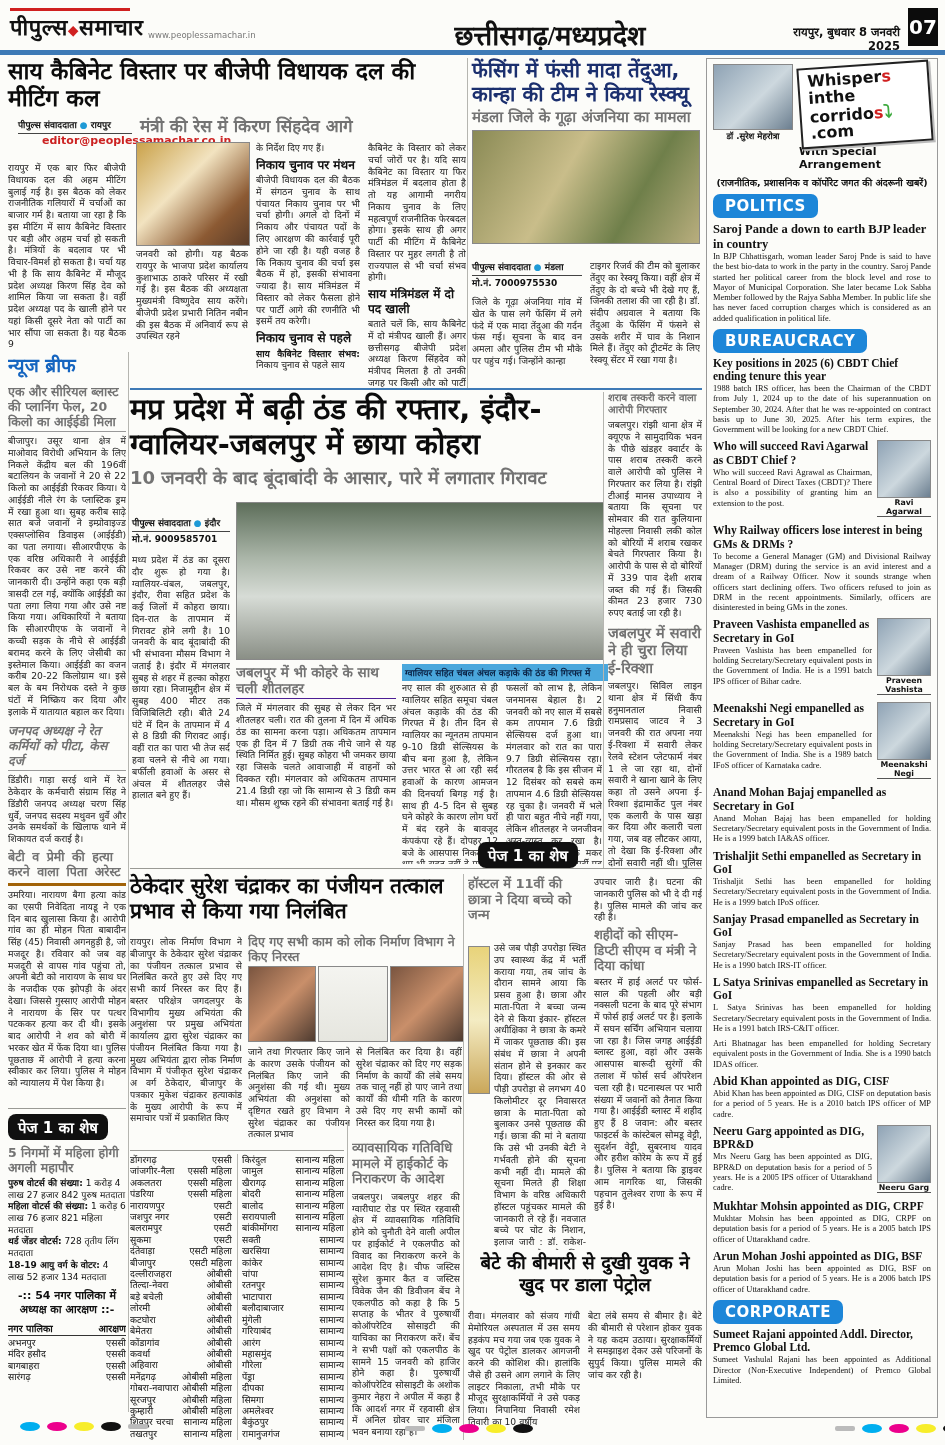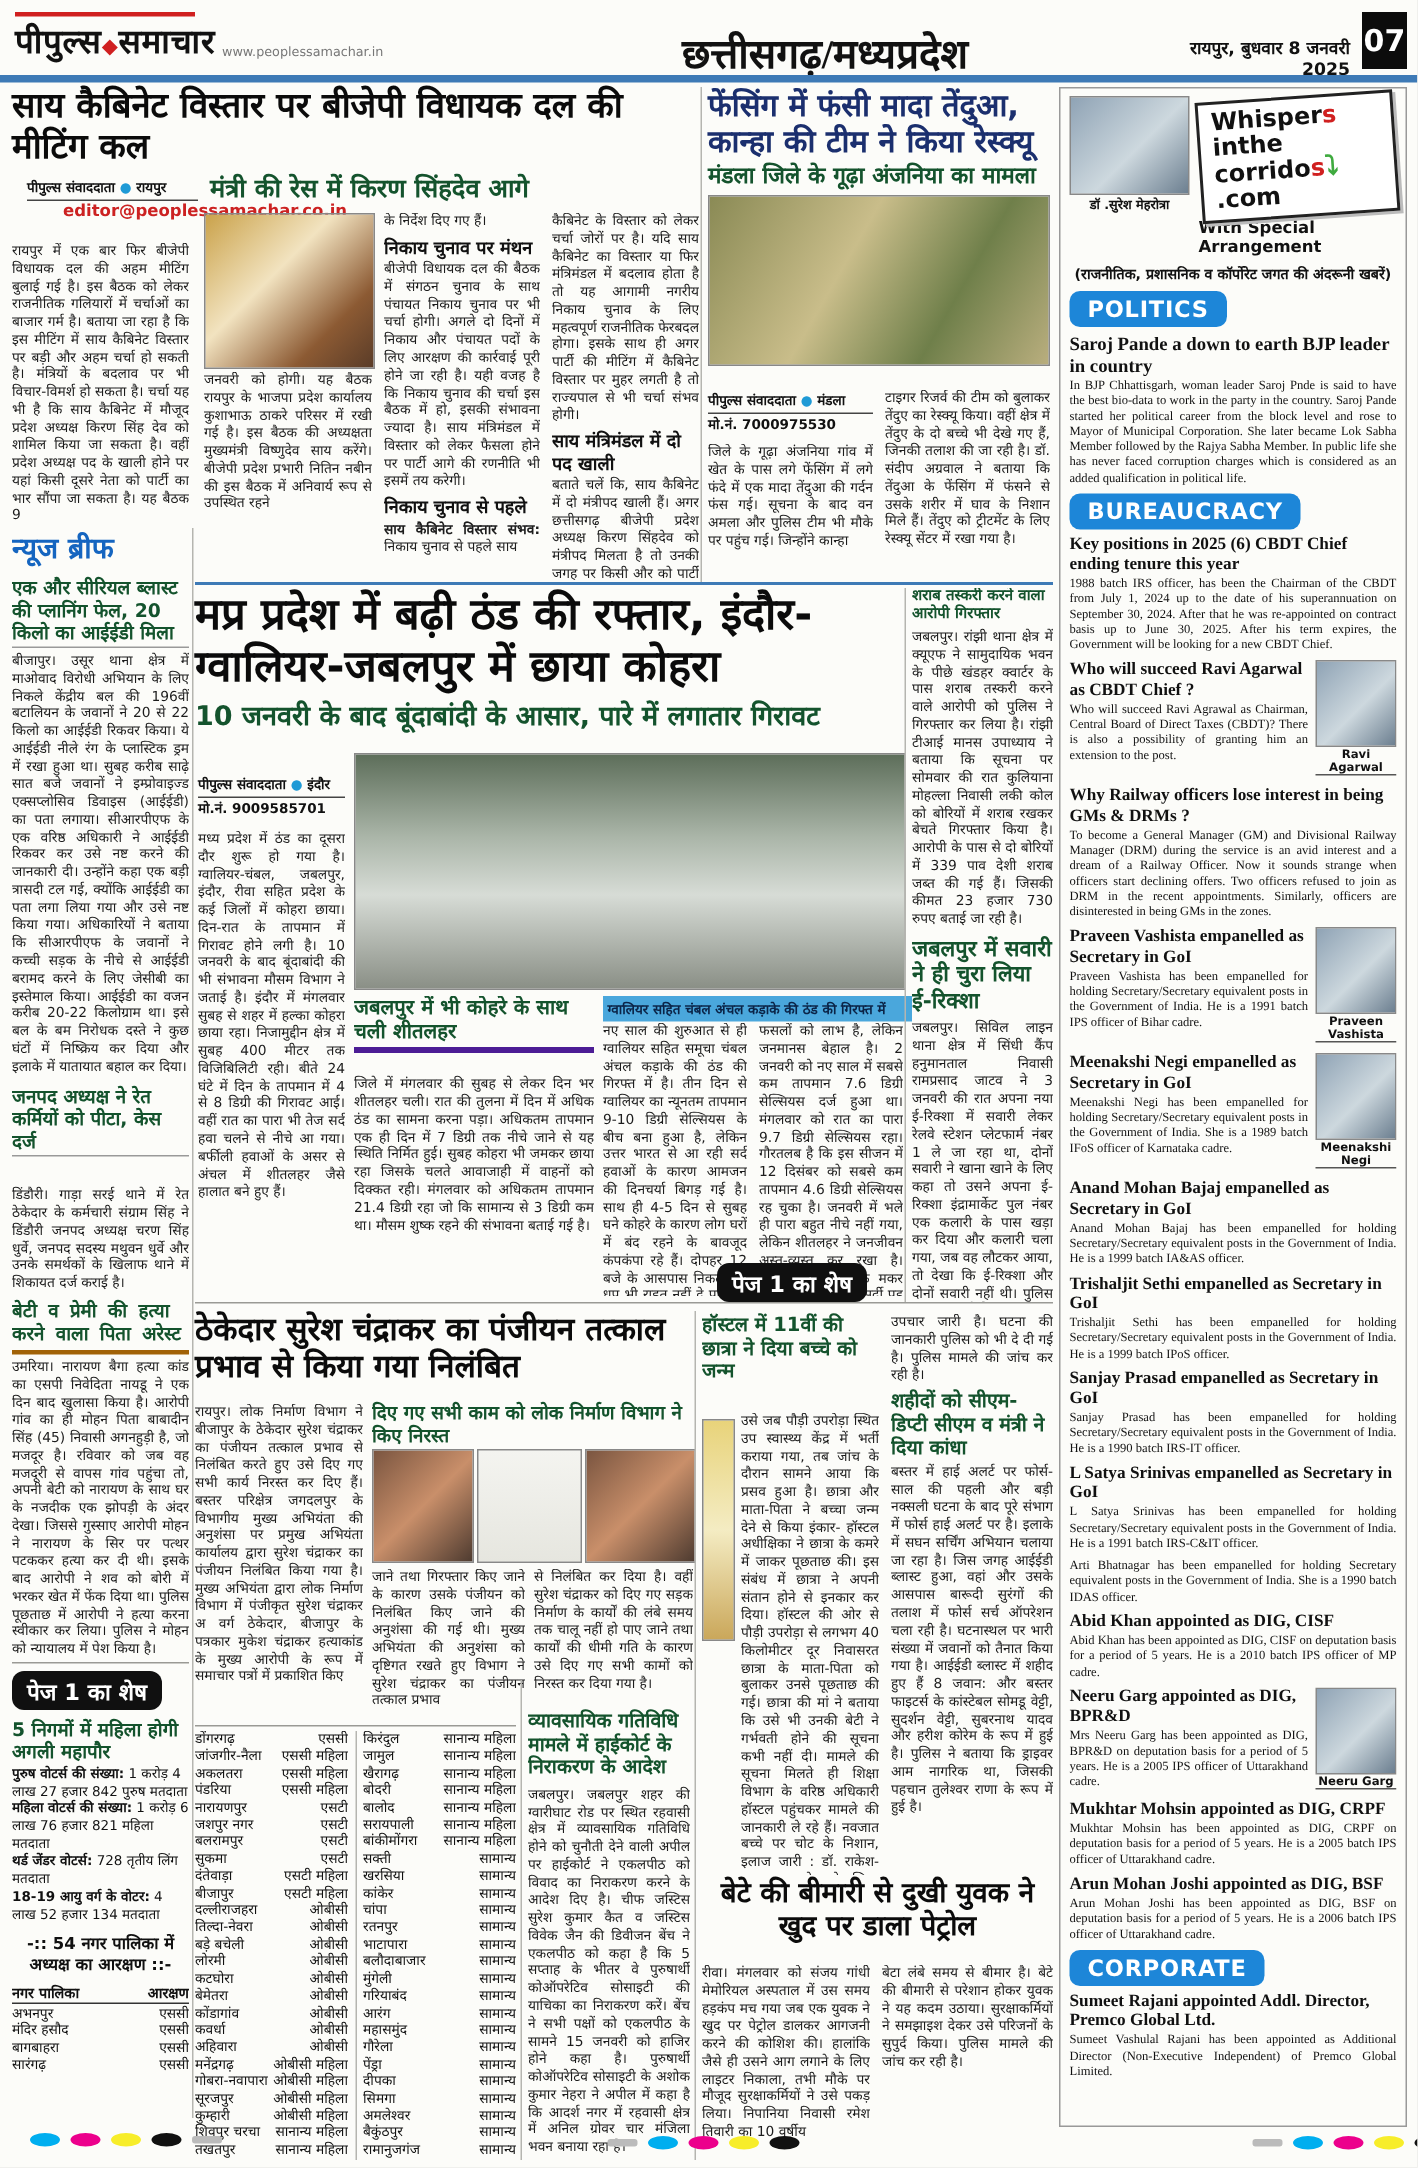--- a/index.html
+++ b/index.html
@@ -14,21 +14,21 @@
   .brand{font-size:22px;font-weight:bold;letter-spacing:.5px;}
   .brand .dia{color:#d02020;font-size:14px;}
   .url{font-size:8.5px;color:#777;}
   .masthead{font-size:27px;font-weight:bold;text-align:center;font-family:"Liberation Serif","DejaVu Serif",serif;}
   .dateline{font-size:11.5px;font-weight:bold;text-align:right;}
   .pageno{background:#0c0c0c;color:#fff;font-size:20px;font-weight:bold;text-align:center;line-height:38px;}
   .blue-rule{background:#3e7ab6;}
   
   .h-main{font-weight:bold;line-height:1.18;color:#0b0b0b;}
   .h-navy{color:#1b2f6e;}
-  .subhead{font-weight:bold;color:#14532d;line-height:1.2;}
+  .subhead{font-weight:bold;color:#737373;line-height:1.2;}
   .byline{font-size:9px;font-weight:bold;border-bottom:1px solid #444;padding-bottom:2px;}
   .byline .dot{color:#1f9ad6;}
   .email{font-size:11px;color:#c22;font-weight:bold;margin-left:24px;}
   .phone{font-size:9px;font-weight:bold;}
   .inner-sub{font-weight:bold;font-size:12px;line-height:1.2;margin:4px 0 2px;}
   
   .photo{background:linear-gradient(135deg,#9aa98f 0%,#c9c6ae 45%,#7d8a6f 100%);border:1px solid #888;}
   .photo.people{background:linear-gradient(135deg,#caa24a 0%,#f2e3c0 40%,#8c5a33 75%,#5a3c28 100%);}
   .photo.fog{background:linear-gradient(180deg,#5d6e5a 0%,#aab5a8 35%,#d7dcd6 60%,#8a8f86 100%);}
   .photo.grass{background:linear-gradient(120deg,#8a8a55 0%,#c9bd8a 40%,#6f7f4a 70%,#b9ae7e 100%);}
@@ -264,21 +264,21 @@
   <div class="abs clip" style="left:8px;top:352px;width:118px;height:752px;">
     <div class="nb-title">न्यूज ब्रीफ</div>
     <div>
 
         <div style="margin-top:6px;">
           <div class="subhead" style="font-size:12.5px;border-bottom:1px solid #999;padding-bottom:2px;margin-bottom:3px;">एक और सीरियल ब्लास्ट की प्लानिंग फेल, 20 किलो का आईईडी मिला</div>
           <div class="body-txt j">बीजापुर। उसूर थाना क्षेत्र में माओवाद विरोधी अभियान के लिए निकले केंद्रीय बल की 196वीं बटालियन के जवानों ने 20 से 22 किलो का आईईडी रिकवर किया। ये आईईडी नीले रंग के प्लास्टिक ड्रम में रखा हुआ था। सुबह करीब साढ़े सात बजे जवानों ने इम्प्रोवाइज्ड एक्सप्लोसिव डिवाइस (आईईडी) का पता लगाया। सीआरपीएफ के एक वरिष्ठ अधिकारी ने आईईडी रिकवर कर उसे नष्ट करने की जानकारी दी। उन्होंने कहा एक बड़ी त्रासदी टल गई, क्योंकि आईईडी का पता लगा लिया गया और उसे नष्ट किया गया। अधिकारियों ने बताया कि सीआरपीएफ के जवानों ने कच्ची सड़क के नीचे से आईईडी बरामद करने के लिए जेसीबी का इस्तेमाल किया। आईईडी का वजन करीब 20-22 किलोग्राम था। इसे बल के बम निरोधक दस्ते ने कुछ घंटों में निष्क्रिय कर दिया और इलाके में यातायात बहाल कर दिया।</div>
         </div>
 
         <div style="margin-top:6px;">
-          <div class="subhead" style="font-size:12.5px;border-bottom:1px solid #999;padding-bottom:2px;margin-bottom:20px;">जनपद अध्यक्ष ने रेत कर्मियों को पीटा, केस दर्ज</div>
+          <div class="subhead" style="font-size:12.5px;border-bottom:1px solid #999;padding-bottom:2px;margin-bottom:3px;font-style:italic;">जनपद अध्यक्ष ने रेत कर्मियों को पीटा, केस दर्ज</div>
           <div class="body-txt j">डिंडौरी। गाड़ा सरई थाने में रेत ठेकेदार के कर्मचारी संग्राम सिंह ने डिंडौरी जनपद अध्यक्ष चरण सिंह धुर्वे, जनपद सदस्य मथुवन धुर्वे और उनके समर्थकों के खिलाफ थाने में शिकायत दर्ज कराई है।</div>
         </div>
 
         <div style="margin-top:6px;">
           <div class="subhead" style="font-size:12.5px;border-bottom:3px solid #a16207;padding-bottom:2px;margin-bottom:3px;font-family:Liberation Mono, monospace;">बेटी व प्रेमी की हत्या करने वाला पिता अरेस्ट</div>
           <div class="body-txt j">उमरिया। नारायण बैगा हत्या कांड का एसपी निवेदिता नायडू ने एक दिन बाद खुलासा किया है। आरोपी गांव का ही मोहन पिता बाबादीन सिंह (45) निवासी अगनहुड़ी है, जो मजदूर है। रविवार को जब वह मजदूरी से वापस गांव पहुंचा तो, अपनी बेटी को नारायण के साथ घर के नजदीक एक झोपड़ी के अंदर देखा। जिससे गुस्साए आरोपी मोहन ने नारायण के सिर पर पत्थर पटककर हत्या कर दी थी। इसके बाद आरोपी ने शव को बोरी में भरकर खेत में फेंक दिया था। पुलिस पूछताछ में आरोपी ने हत्या करना स्वीकार कर लिया। पुलिस ने मोहन को न्यायालय में पेश किया है।</div>
         </div>
       </div>
   </div>
 
@@ -329,21 +329,21 @@
     <div class="blue-rule abs" style="left:0;top:-4px;width:572px;height:2px;"></div>
     <div class="h-main" style="font-size:29px;line-height:1.22;">मप्र प्रदेश में बढ़ी ठंड की रफ्तार, इंदौर-ग्वालियर-जबलपुर में छाया कोहरा</div>
     <div class="subhead" style="font-size:18px;margin-top:4px;">10 जनवरी के बाद बूंदाबांदी के आसार,  पारे में लगातार गिरावट</div>
     <div class="abs" style="left:2px;top:124px;width:98px;">
       <div class="byline"><span>पीपुल्स संवाददाता</span> <span class="dot">●</span> <span>इंदौर</span></div>
       <div class="phone">मो.नं. 9009585701</div>
     </div>
     <div class="abs body-txt j clip" style="left:2px;top:162px;width:98px;height:310px;">मध्य प्रदेश में ठंड का दूसरा दौर शुरू हो गया है। ग्वालियर-चंबल, जबलपुर, इंदौर, रीवा सहित प्रदेश के कई जिलों में कोहरा छाया। दिन-रात के तापमान में गिरावट होने लगी है। 10 जनवरी के बाद बूंदाबांदी की भी संभावना मौसम विभाग ने जताई है। इंदौर में मंगलवार सुबह से शहर में हल्का कोहरा छाया रहा। निजामुद्दीन क्षेत्र में सुबह 400 मीटर तक विजिबिलिटी रही। बीते 24 घंटे में दिन के तापमान में 4 से 8 डिग्री की गिरावट आई। वहीं रात का पारा भी तेज सर्द हवा चलने से नीचे आ गया। बर्फीली हवाओं के असर से अंचल में शीतलहर जैसे हालात बने हुए हैं।</div>
     <div class="abs photo fog" style="left:106px;top:110px;width:366px;height:156px;"></div>
     <div class="abs clip" style="left:106px;top:272px;width:160px;height:200px;">
-      <div class="subhead" style="font-size:13.5px;border-bottom:4px solid #4c1d95;padding-bottom:2px;margin-bottom:15px;">जबलपुर में भी कोहरे के साथ चली शीतलहर</div>
+      <div class="subhead" style="font-size:13.5px;border-bottom:1px solid #4c1d95;padding-bottom:2px;margin-bottom:3px;">जबलपुर में भी कोहरे के साथ चली शीतलहर</div>
       <div class="body-txt j">जिले में मंगलवार की सुबह से लेकर दिन भर शीतलहर चली। रात की तुलना में दिन में अधिक ठंड का सामना करना पड़ा। अधिकतम तापमान एक ही दिन में 7 डिग्री तक नीचे जाने से यह स्थिति निर्मित हुई। सुबह कोहरा भी जमकर छाया रहा जिसके चलते आवाजाही में वाहनों को दिक्कत रही। मंगलवार को अधिकतम तापमान 21.4 डिग्री रहा जो कि सामान्य से 3 डिग्री कम था। मौसम शुष्क रहने की संभावना बताई गई है।</div>
     </div>
     <div class="abs strip" style="left:272px;top:272px;width:200px;">ग्वालियर सहित चंबल अंचल कड़ाके की ठंड की गिरफ्त में</div>
     <div class="abs body-txt j clip" style="left:272px;top:290px;width:96px;height:182px;">नए साल की शुरुआत से ही ग्वालियर सहित समूचा चंबल अंचल कड़ाके की ठंड की गिरफ्त में है। तीन दिन से ग्वालियर का न्यूनतम तापमान 9-10 डिग्री सेल्सियस के बीच बना हुआ है, लेकिन उत्तर भारत से आ रही सर्द हवाओं के कारण आमजन की दिनचर्या बिगड़ गई है। साथ ही 4-5 दिन से सुबह घने कोहरे के कारण लोग घरों में बंद रहने के बावजूद कंपकंपा रहे हैं। दोपहर 12 बजे के आसपास निकल रही धूप भी राहत नहीं दे पा रही। भले ही इस सर्दी से</div>
     <div class="abs body-txt j clip" style="left:376px;top:290px;width:96px;height:182px;">फसलों को लाभ है, लेकिन जनमानस बेहाल है। 2 जनवरी को नए साल में सबसे कम तापमान 7.6 डिग्री सेल्सियस दर्ज हुआ था। मंगलवार को रात का पारा 9.7 डिग्री सेल्सियस रहा। गौरतलब है कि इस सीजन में 12 दिसंबर को सबसे कम तापमान 4.6 डिग्री सेल्सियस रह चुका है। जनवरी में भले ही पारा बहुत नीचे नहीं गया, लेकिन शीतलहर ने जनजीवन अस्त-व्यस्त कर रखा है। माना जा रहा है कि मकर संक्रांति तक ऐसी ही सर्दी पड़ सकती है।</div>
   </div>
 
   <div class="abs vline" style="left:603px;top:392px;height:476px;"></div>
   <div class="abs clip" style="left:608px;top:392px;width:94px;height:476px;">
     <div class="subhead" style="font-size:10px;">शराब तस्करी करने वाला आरोपी गिरफ्तार</div>

